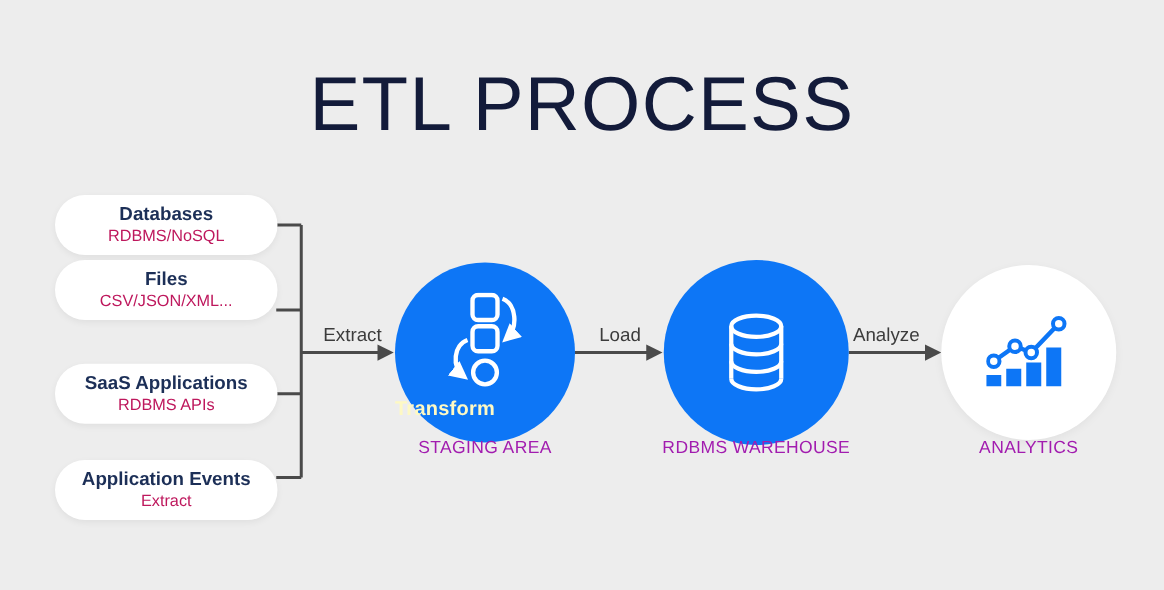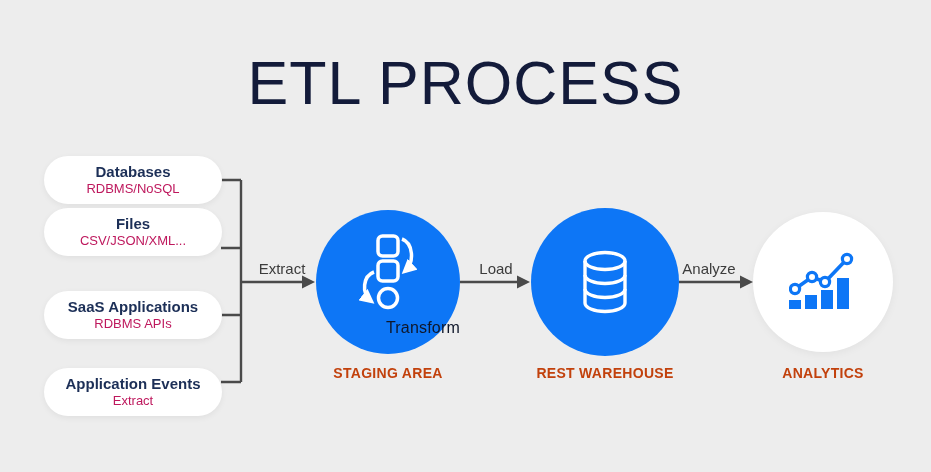--- a/index.html
+++ b/index.html
@@ -51,36 +51,36 @@
     display: block;
   }
   .stage-circle.blue  { background: #0d76f6; }
   .stage-circle.white { background: #ffffff; box-shadow: 0 2px 8px rgba(0,0,0,0.05); }
 
   .circle-icon { position: absolute; }
 
   .circle-text {
     position: absolute;
     width: 100%;
-    text-align: right;
-    color: #0f172a;
+    text-align: left;
+    color: #fef9c3;
     font-size: 16px;
-    font-weight: 400;
+    font-weight: 700;
     letter-spacing: 0.2px;
   }
 
   .caption {
     position: absolute;
-    top: 365px;
+    top: 349px;
     width: 200px;
     text-align: center;
     font-size: 14px;
-    font-weight: 700;
+    font-weight: 400;
     letter-spacing: 0.3px;
-    color: #c2410c;
+    color: #a21caf;
   }
 
   .arrow-label {
     position: absolute;
     top: 260px;
     width: 100px;
     text-align: center;
     font-size: 15px;
     color: #3c3c3c;
   }
@@ -150,21 +150,21 @@
     <svg class="circle-icon" style="left:43px; top:42px;" width="62" height="64" viewBox="0 0 62 64">
       <g stroke="#ffffff" stroke-width="3.4" fill="none">
         <ellipse cx="31" cy="11" rx="20" ry="8.5"></ellipse>
         <path d="M11,11 V53 M51,11 V53"></path>
         <path d="M11,25 a20,8.5 0 0 0 40,0"></path>
         <path d="M11,39 a20,8.5 0 0 0 40,0"></path>
         <path d="M11,53 a20,8.5 0 0 0 40,0"></path>
       </g>
     </svg>
   </div>
-  <div class="caption" style="left:505px">REST WAREHOUSE</div>
+  <div class="caption" style="left:505px">RDBMS WAREHOUSE</div>
 
   <div class="stage-circle white" style="left:753px; top:212px; width:140px; height:140px;">
     <svg class="circle-icon" style="left:36px; top:39px;" width="68" height="62" viewBox="0 0 68 62">
       <g fill="#0d76f6" stroke="none">
         <rect x="0" y="49" width="12" height="9"></rect>
         <rect x="16" y="44" width="12" height="14"></rect>
         <rect x="32" y="39" width="12" height="19"></rect>
         <rect x="48" y="27" width="12" height="31"></rect>
       </g>
       <polyline points="6,38 23,26 36,31 58,8" fill="none" stroke="#0d76f6" stroke-width="3.6" stroke-linejoin="round"></polyline>

